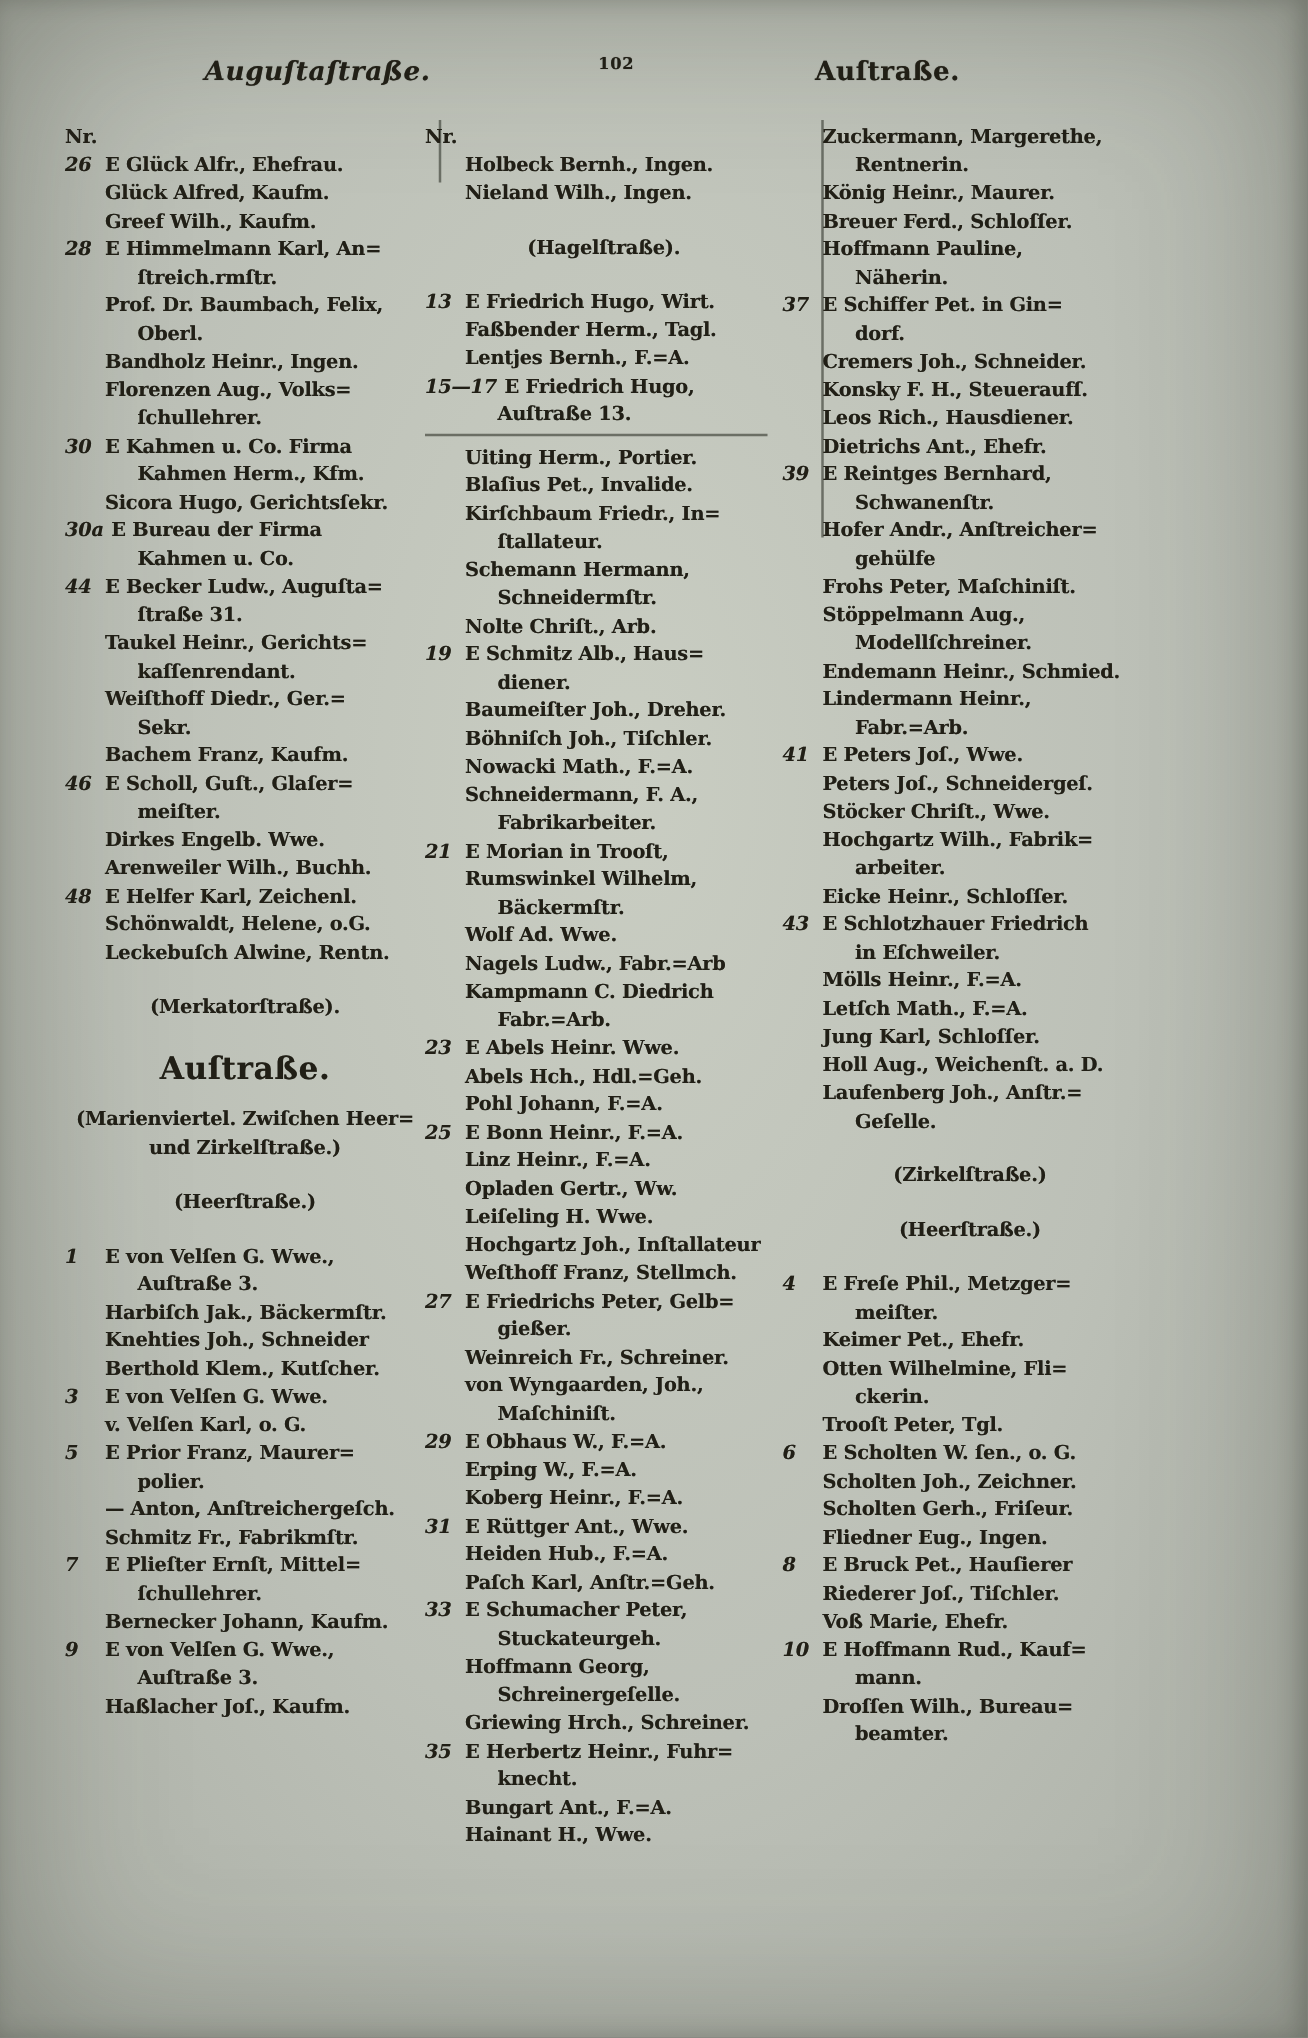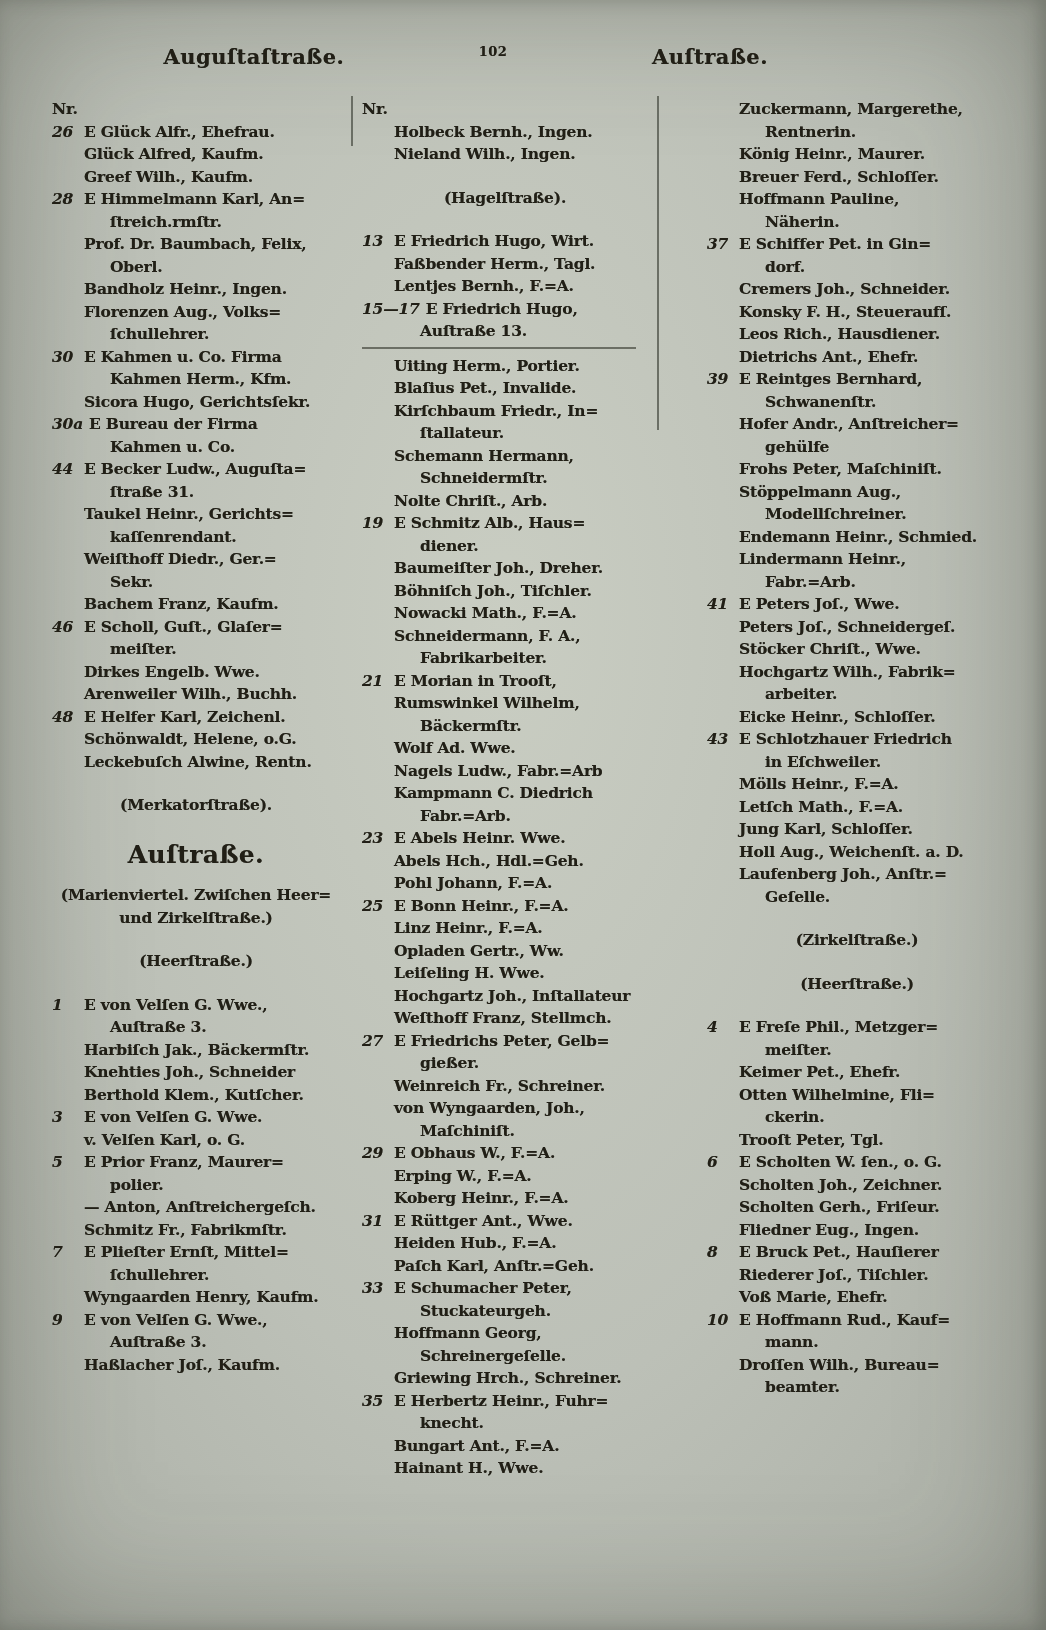--- a/index.html
+++ b/index.html
@@ -12,34 +12,34 @@
     font-family:"DejaVu Serif", serif;
     font-weight:700;
     color:#211f16;
     overflow:hidden;
   }
   .header-item{
     position:absolute;top:44px;
     font-size:21px;text-align:center;letter-spacing:.5px;
     text-shadow:0 0 .6px rgba(25,25,15,.6);
   }
-  #header-left{left:138px;width:232px;}
+  #header-left{left:138px;width:232px;font-style:italic;}
   #page-number{left:438px;width:110px;font-size:13px;}
   #header-right{left:638px;width:144px;}
   #columns{
     position:absolute;top:98px;left:52px;right:0;
-    display:flex;gap:22px;align-items:flex-start;
+    display:flex;align-items:flex-start;
   }
   .column{
     font-size:15.5px;line-height:22.5px;letter-spacing:-.2px;
     text-shadow:0 0 .5px rgba(28,28,18,.55);
   }
   .col-0{width:288px;}
   .col-1{width:286px;}
-  .col-2{width:300px;margin-left:37px;}
+  .col-2{width:300px;}
   .nr-label{padding-left:0;}
   .line{padding-left:32px;white-space:nowrap;}
   .line.i1{padding-left:58px;}
   .num{
     display:inline-block;min-width:32px;margin-left:-32px;
     box-sizing:border-box;padding-right:6px;text-align:left;font-style:italic;
   }
   .xref{text-align:center;margin:21px 0;}
   .street{font-size:25px;text-align:center;margin:27px 0 18px;letter-spacing:.4px;}
   .note{text-align:center;margin:0 0 16px;}
@@ -125,21 +125,21 @@
         </div>
         <div class="entry">
           <div class="line i0"><span class="num">5</span><span class="txt">E Prior Franz, Maurer=</span></div>
           <div class="line i1"><span class="txt">polier.</span></div>
           <div class="line i0"><span class="txt">— Anton, Anſtreichergeſch.</span></div>
           <div class="line i0"><span class="txt">Schmitz Fr., Fabrikmſtr.</span></div>
         </div>
         <div class="entry">
           <div class="line i0"><span class="num">7</span><span class="txt">E Plieſter Ernſt, Mittel=</span></div>
           <div class="line i1"><span class="txt">ſchullehrer.</span></div>
-          <div class="line i0"><span class="txt">Wyngaarden Henry, Kaufm.</span></div>
+          <div class="line i0"><span class="txt">Bernecker Johann, Kaufm.</span></div>
         </div>
         <div class="entry">
           <div class="line i0"><span class="num">9</span><span class="txt">E von Velſen G. Wwe.,</span></div>
           <div class="line i1"><span class="txt">Auſtraße 3.</span></div>
           <div class="line i0"><span class="txt">Haßlacher Joſ., Kaufm.</span></div>
         </div>
       </div>
       <div class="column col-1">
         <div class="nr-label">Nr.</div>
         <div class="entry">

